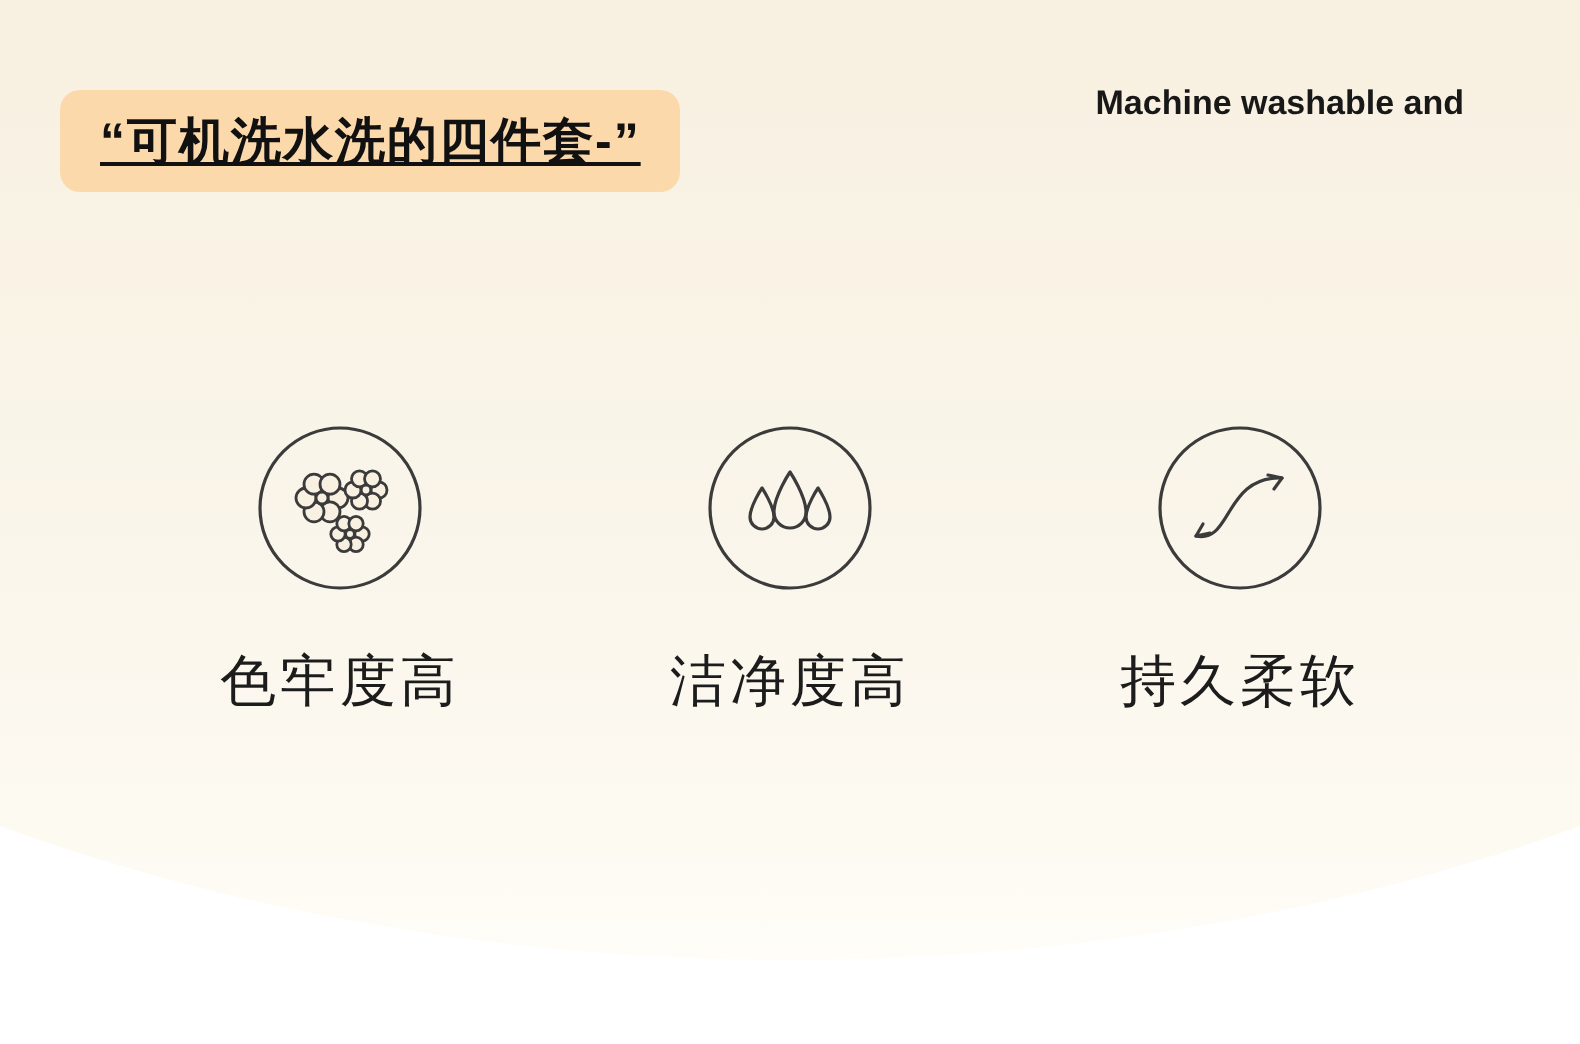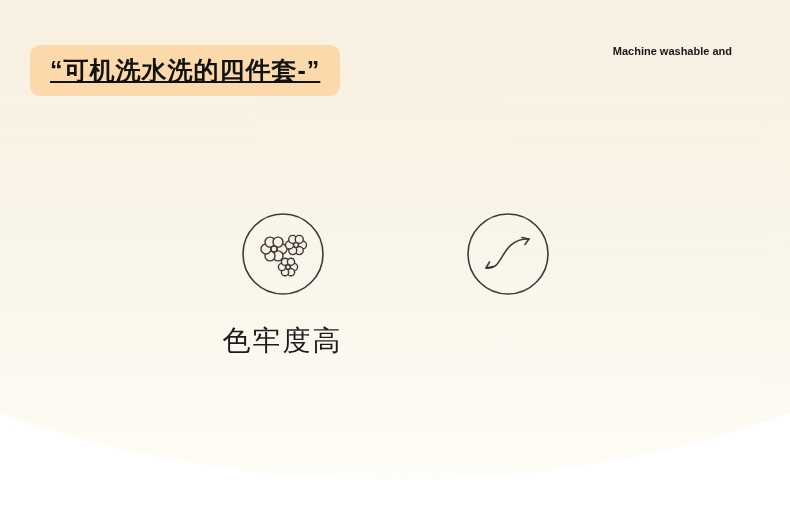--- a/index.html
+++ b/index.html
@@ -33,21 +33,21 @@
     color:#111111;
     letter-spacing:1px;
     white-space:nowrap;
     text-decoration:underline;
   }
   .en-heading{
     position:absolute;
     top:36px;
     right:58px;
     text-align:center;
-    font-size:11px;
+    font-size:17px;
     font-weight:bold;
     color:#181818;
     line-height:31px;
   }
   .features{
     position:absolute;
     top:212px;
     left:0;
     width:790px;
     display:flex;
@@ -131,29 +131,44 @@
             <circle class="petal" cx="41" cy="55" r="3.6"></circle>
             <circle class="petal" cx="44" cy="49.8" r="3.6"></circle>
             <circle class="petal" cx="50" cy="49.8" r="3.6"></circle>
             <circle class="petal" cx="47" cy="55" r="2.2"></circle>
           </g>
         </svg>
       </span>
       <div class="label">色牢度高</div>
     </div>
 
+    <div class="feature">
+      <span class="icon-wrap">
+        <svg viewBox="0 0 84 84" width="84" height="84">
+          <circle class="ln" cx="42" cy="42" r="40"></circle>
+
+          <path class="ln" d="M28 32 C28 32 22 41 22 46.5 a6 6 0 0 0 12 0 C34 41 28 32 28 32 Z"></path>
+
+          <path class="ln" d="M42 24 C42 24 34 36 34 44 a8 8 0 0 0 16 0 C50 36 42 24 42 24 Z"></path>
+
+          <path class="ln" d="M56 32 C56 32 50 41 50 46.5 a6 6 0 0 0 12 0 C62 41 56 32 56 32 Z"></path>
+        </svg>
+      </span>
+      <div class="label">洁净度高</div>
+    </div>
 
     <div class="feature">
       <span class="icon-wrap">
         <svg viewBox="0 0 84 84" width="84" height="84">
           <circle class="ln" cx="42" cy="42" r="40"></circle>
 
           <path class="ln" d="M20 56 C38 60 34 26 63 27"></path>
 
           <path class="ln" d="M20 56 L27 54.5 M20 56 L23.5 50"></path>
 
           <path class="ln" d="M63 27 L56 25.5 M63 27 L59 32.5"></path>
         </svg>
       </span>
+      <div class="label">持久柔软</div>
     </div>
 
   </div>
 </div>
 
 </body></html>

